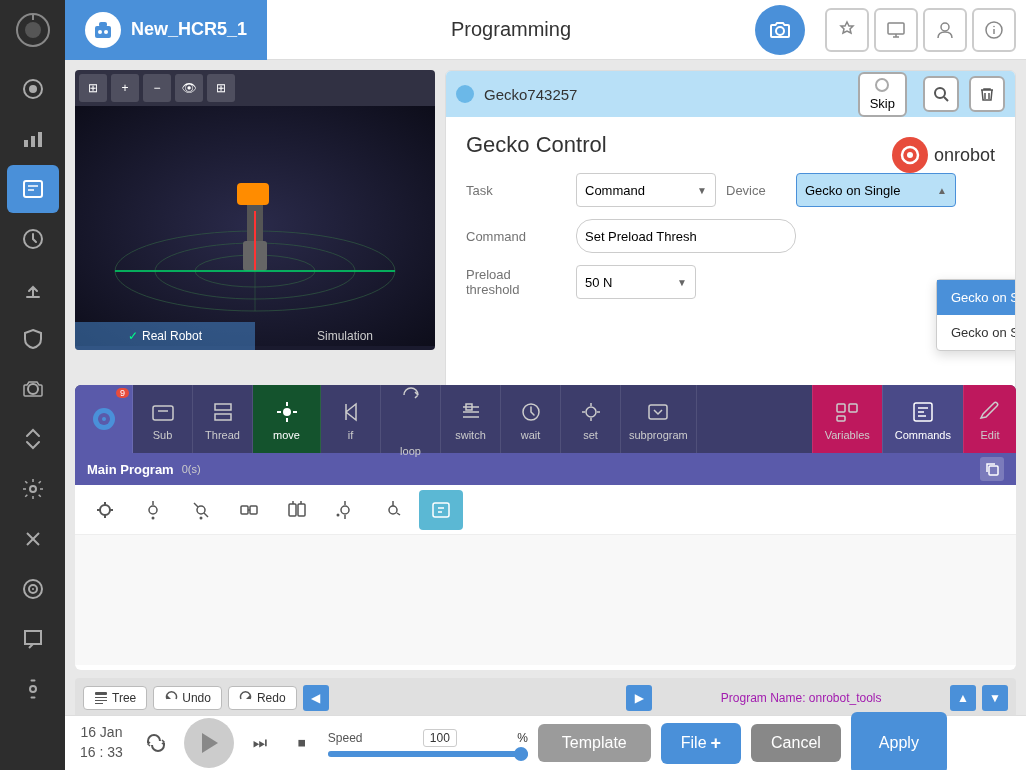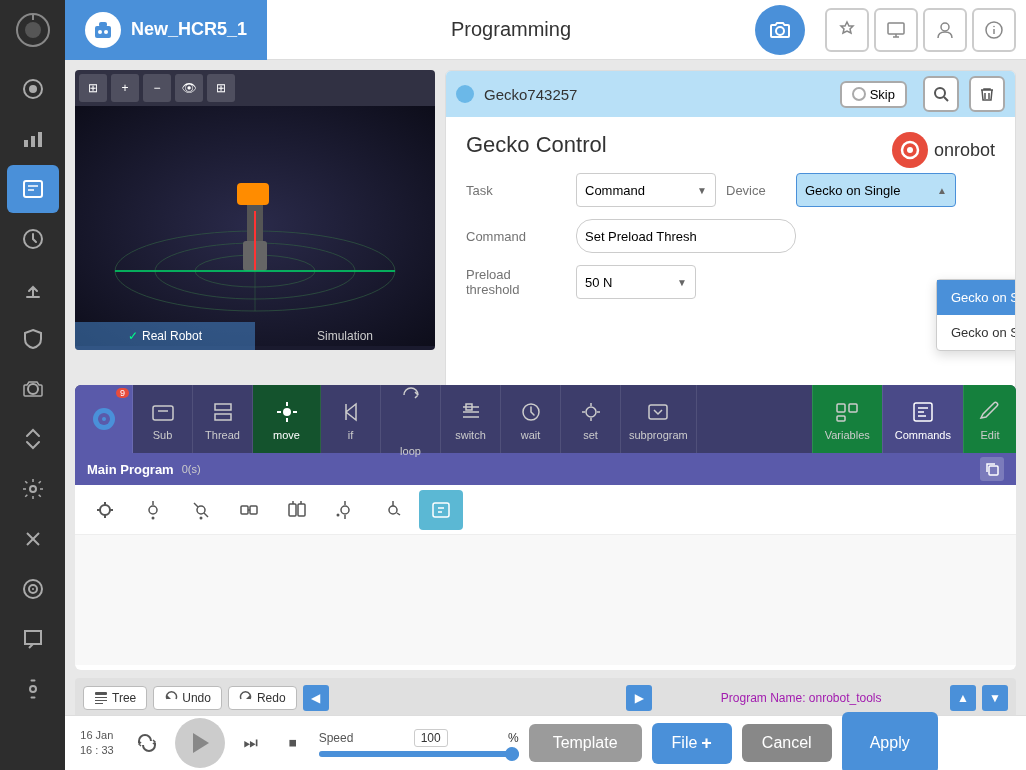--- a/index.html
+++ b/index.html
@@ -37,21 +37,21 @@
     .viewport-tabs { display: flex; position: absolute; bottom: 0; left: 0; right: 0; }
     .viewport-tab { flex: 1; height: 28px; display: flex; align-items: center; justify-content: center; font-size: 12px; color: #fff; cursor: pointer; }
     .viewport-tab.active { background: rgba(74,144,217,0.6); }
 
     
     .control-panel { position: absolute; left: 380px; top: 10px; right: 10px; height: 380px; background: #fff; border-radius: 6px; border: 1px solid #ddd; padding: 0; overflow: hidden; }
     .control-header { display: flex; align-items: center; height: 46px; background: #b8e0f7; padding: 0 10px; gap: 10px; }
     .control-color-dot { width: 18px; height: 18px; background: #6bb8e8; border-radius: 50%; }
     .control-name { flex: 1; font-size: 15px; color: #333; }
     .ctrl-btn { width: 36px; height: 36px; border: 2px solid #aaa; border-radius: 6px; background: #fff; display: flex; align-items: center; justify-content: center; cursor: pointer; font-size: 14px; }
-    .skip-btn { display: flex; align-items: center; gap: 4px; border: 2px solid #aaa; border-radius: 6px; background: #fff; padding: 4px 10px; cursor: pointer; font-size: 13px; }
+    .skip-btn { display: flex; align-items: center; gap: 4px; border: 2px solid #aaa; border-radius: 6px; background: #fff; padding: 4px 10px; cursor: pointer; font-size: 13px; flex-direction: column; }
     .skip-radio { width: 14px; height: 14px; border: 2px solid #aaa; border-radius: 50%; }
     .control-body { padding: 15px 20px; }
     .form-row { display: flex; align-items: center; margin-bottom: 12px; gap: 10px; }
     .form-label { width: 100px; color: #737373; font-size: 13px; }
     .form-select { height: 34px; border: 1px solid #ccc; border-radius: 4px; padding: 0 8px; background: #fff; font-size: 13px; min-width: 120px; cursor: pointer; display: flex; align-items: center; justify-content: space-between; position: relative; }
     .form-select-arrow { color: #666; font-size: 10px; }
     .form-input { height: 34px; border: 1px solid #ccc; border-radius: 4px; padding: 0 8px; background: #fff; font-size: 13px; min-width: 160px; display: flex; align-items: center; }
 
     
     .dropdown-overlay { position: absolute; top: 208px; left: 490px; width: 175px; background: #fff; border: 1px solid #ccc; border-radius: 4px; box-shadow: 0 4px 12px rgba(0,0,0,0.15); z-index: 100; }
@@ -63,21 +63,21 @@
     
     
     .cmd-tabs { display: flex; height: 68px; background: #3d3d6b; align-items: stretch; }
     .cmd-tab { display: flex; flex-direction: column; align-items: center; justify-content: center; padding: 4px 8px; cursor: pointer; min-width: 60px; color: #ccc; font-size: 11px; gap: 3px; border-right: 1px solid rgba(255,255,255,0.1); }
     .cmd-tab-icon { width: 28px; height: 28px; display: flex; align-items: center; justify-content: center; }
     .cmd-tab-badge { background: #e74c3c; color: #fff; font-size: 9px; border-radius: 10px; padding: 0 5px; position: absolute; top: 2px; right: 2px; }
     .cmd-tab-wrap { position: relative; }
     
     .move-tab { background: #14532d; color: #fff; min-width: 68px; }
     
-    .right-tabs { display: flex; margin-left: auto; background: #15803d; }
+    .right-tabs { display: flex; margin-left: auto; background: #be185d; }
     .right-tab { display: flex; flex-direction: column; align-items: center; justify-content: center; padding: 4px 12px; cursor: pointer; color: #ccc; font-size: 11px; gap: 3px; border-left: 1px solid rgba(255,255,255,0.1); }
 
     
     .program-header { display: flex; align-items: center; height: 32px; background: #5a5aaa; padding: 0 12px; color: #fff; gap: 8px; }
     .program-title { font-size: 13px; font-weight: 600; }
     .program-duration { font-size: 11px; color: #ccc; }
     .copy-btn { width: 24px; height: 24px; background: rgba(255,255,255,0.2); border-radius: 3px; display: flex; align-items: center; justify-content: center; cursor: pointer; margin-left: auto; }
 
     
     .tool-icons-row { display: flex; height: 50px; align-items: center; padding: 0 8px; gap: 4px; background: #fff; border-bottom: 1px solid #eee; }
@@ -108,21 +108,21 @@
     .speed-pct { font-size: 12px; color: #333; }
     .speed-slider { width: 100%; height: 6px; background: #ddd; border-radius: 3px; position: relative; cursor: pointer; }
     .speed-fill { height: 100%; background: #4a90d9; border-radius: 3px; width: 100%; }
     .speed-thumb { width: 14px; height: 14px; background: #4a90d9; border-radius: 50%; position: absolute; right: 0; top: -4px; }
     .template-btn { background: #9b9b9b; color: #fff; border: none; border-radius: 6px; padding: 10px 24px; font-size: 16px; cursor: pointer; }
     .file-btn { background: #4a90d9; color: #fff; border: none; border-radius: 6px; padding: 10px 20px; font-size: 16px; cursor: pointer; display: flex; align-items: center; gap: 4px; }
     .cancel-btn { background: #888; color: #fff; border: none; border-radius: 6px; padding: 10px 20px; font-size: 16px; cursor: pointer; }
     .apply-btn { background: #4a90d9; color: #fff; border: none; border-radius: 6px; padding: 22px 28px; font-size: 16px; cursor: pointer; }
 
     
-    .date-display { font-size: 11px; color: #555; text-align: center; line-height: 1.4; margin-right: 5px; }
+    .date-display { font-size: 14px; color: #555; text-align: center; line-height: 1.4; margin-right: 5px; }
   </style>
 </head>
 <body>
 
 <div class="header">
   <div class="header-logo">
     <svg viewBox="0 0 36 36" fill="none" xmlns="http://www.w3.org/2000/svg">
       <circle cx="18" cy="18" r="16" stroke="#888" stroke-width="2"></circle>
       <circle cx="18" cy="18" r="8" fill="#555"></circle>
       <line x1="18" y1="2" x2="18" y2="8" stroke="#888" stroke-width="2"></line>
@@ -315,21 +315,21 @@
         </svg>
       </div>
       <div class="ctrl-btn">
         <svg width="18" height="18" viewBox="0 0 18 18" fill="none">
           <path d="M3 5h12M6 5V4h6v1M7 8v6M11 8v6M4 5l1 10h8l1-10" stroke="#555" stroke-width="1.5" fill="none"></path>
         </svg>
       </div>
     </div>
 
     <div class="control-body">
-      <div style="display:flex;align-items:flex-start;justify-content:space-between;">
+      <div style="display:flex;align-items:flex-end;justify-content:space-between;">
         <div style="font-size:22px;color:#333;margin-bottom:15px;">Gecko Control</div>
 
         <div style="display:flex;align-items:center;gap:6px;">
           <div style="width:36px;height:36px;background:#e74c3c;border-radius:50%;display:flex;align-items:center;justify-content:center;">
             <svg width="22" height="22" viewBox="0 0 22 22" fill="none">
               <circle cx="11" cy="11" r="8" stroke="#fff" stroke-width="2.5"></circle>
               <circle cx="11" cy="11" r="3" fill="#fff"></circle>
             </svg>
           </div>
           <span style="font-size:18px;color:#333;font-weight:300;">onrobot</span>

